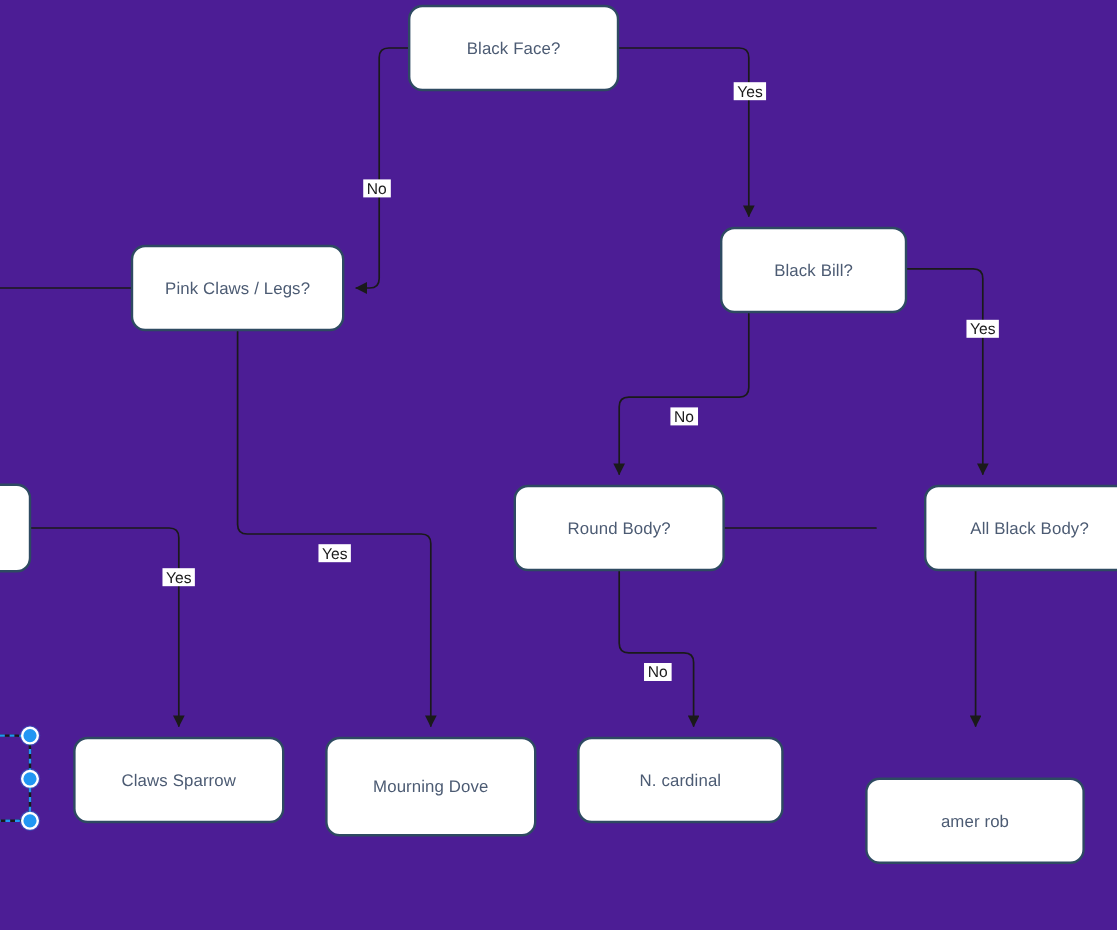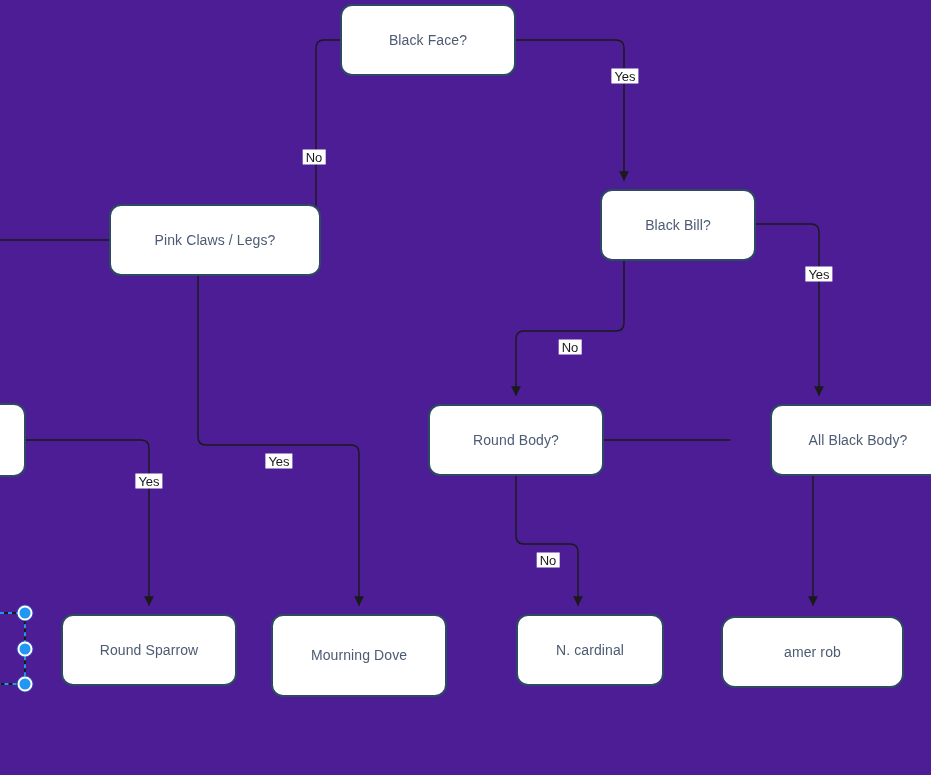--- a/index.html
+++ b/index.html
@@ -113,49 +113,49 @@
   </svg>
 
   <div class="node" style="left:-26px; top:403px; width:52px; height:74px;">
     <span class="node-label"></span>
   </div>
 
   <div class="node" style="left:340px; top:4px; width:176px; height:72px;">
     <span class="node-label">Black Face?</span>
   </div>
 
-  <div class="node" style="left:109px; top:204px; width:212px; height:72px;">
+  <div class="node" style="left:109px; top:204px; width:178px; height:72px;">
     <span class="node-label">Pink Claws / Legs?</span>
   </div>
 
   <div class="node" style="left:552px; top:189px; width:156px; height:72px;margin-left:48px;">
     <span class="node-label">Black Bill?</span>
   </div>
 
   <div class="node" style="left:428px; top:404px; width:176px; height:72px;">
     <span class="node-label">Round Body?</span>
   </div>
 
   <div class="node" style="left:730px; top:404px; width:176px; height:72px;margin-left:40px;">
     <span class="node-label">All Black Body?</span>
   </div>
 
   <div class="node" style="left:61px; top:614px; width:176px; height:72px;">
-    <span class="node-label">Round Sparrow</span>
+    <span class="node-label">Claws Sparrow</span>
   </div>
 
   <div class="node" style="left:271px; top:614px; width:176px; height:83px;">
     <span class="node-label">Mourning Dove</span>
   </div>
 
-  <div class="node" style="left:516px; top:614px; width:148px; height:72px;">
+  <div class="node" style="left:481px; top:614px; width:172px; height:72px;">
     <span class="node-label">N. cardinal</span>
   </div>
 
-  <div class="node" style="left:721px; top:616px; width:183px; height:72px;border-radius:14px;">
+  <div class="node" style="left:721px; top:648px; width:183px; height:72px;">
     <span class="node-label">amer rob</span>
   </div>
 
   <div class="edge-label" style="left:314px; top:141px;">No</div>
   <div class="edge-label" style="left:625px; top:60px;">Yes</div>
   <div class="edge-label" style="left:570px; top:331px;">No</div>
   <div class="edge-label" style="left:819px; top:258px;">Yes</div>
   <div class="edge-label" style="left:279px; top:445px;">Yes</div>
   <div class="edge-label" style="left:149px; top:465px;">Yes</div>
   <div class="edge-label" style="left:548px; top:544px;">No</div>

